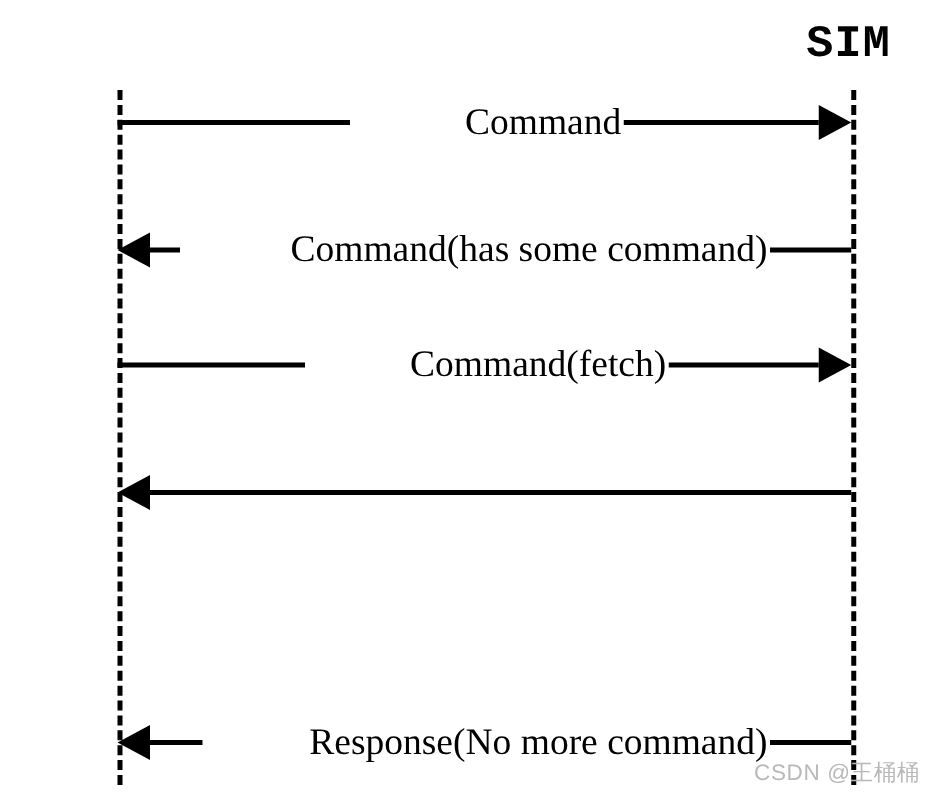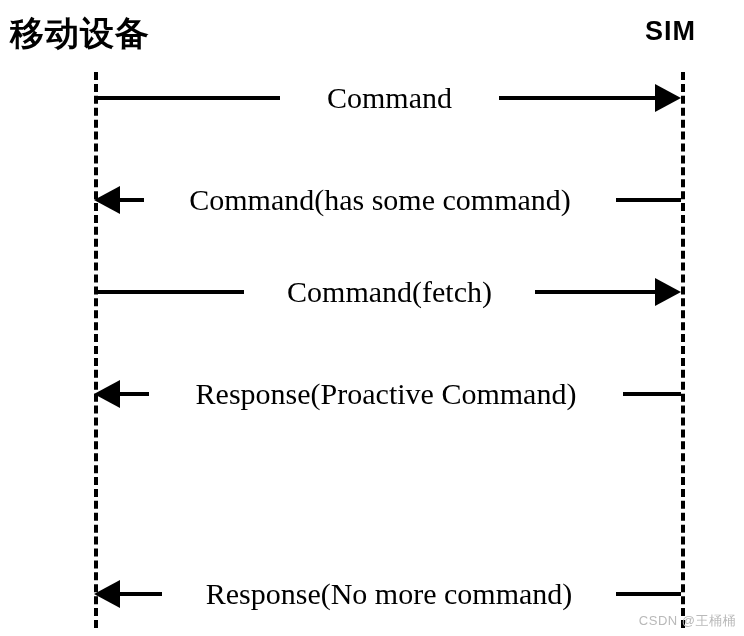--- a/index.html
+++ b/index.html
@@ -29,22 +29,22 @@
   .actor-left {
     left: 10px;
     top: 16px;
     font-size: 34px;
     font-family: "DejaVu Serif", "Liberation Serif", serif;
     letter-spacing: 1px;
   }
   .actor-right {
     left: 645px;
     top: 18px;
-    font-size: 27px;
-    font-family: Liberation Sans, sans-serif;
+    font-size: 36px;
+    font-family: Liberation Mono, monospace;
     letter-spacing: 1px;
   }
   
   .lifeline {
     position: absolute;
     top: 72px;
     height: 556px;
     width: 0px;
     border-left: 4px dashed #000000;
   }
@@ -75,41 +75,40 @@
   }
   .msg-label {
     position: absolute;
     top: 0px;
     height: 40px;
     line-height: 40px;
     font-size: 30px;
     color: #000000;
     background: #ffffff;
     white-space: nowrap;
-    text-align: center;
+    text-align: right;
     padding: 0 2px;
   }
   
   .watermark {
     position: absolute;
     right: 8px;
     bottom: 6px;
-    font-size: 13px;
+    font-size: 18px;
     color: #b9b9b9;
     font-family: "Liberation Sans", "DejaVu Sans", sans-serif;
     white-space: nowrap;
     letter-spacing: 0.5px;
   }
 </style>
 </head>
 <body>
 
 <div id="canvas">
 
-  <div class="actor-label actor-left">移动设备</div>
 
   <div class="actor-label actor-right">SIM</div>
 
   <div class="lifeline" style="left:94px;"></div>
 
   <div class="lifeline" style="left:681px;"></div>
 
   <div class="message" style="left:94px; top:78px; width:587px;">
     <div class="msg-line" style="left:0px; width:561px;"></div>
     <div class="arrow-head arrow-right" style="left:561px;"></div>
@@ -124,21 +123,20 @@
 
   <div class="message" style="left:94px; top:272px; width:587px;">
     <div class="msg-line" style="left:0px; width:561px;"></div>
     <div class="arrow-head arrow-right" style="left:561px;"></div>
     <div class="msg-label" style="left:150px; width:287px;">Command(fetch)</div>
   </div>
 
   <div class="message" style="left:94px; top:374px; width:587px;">
     <div class="msg-line" style="left:26px; width:561px;"></div>
     <div class="arrow-head arrow-left" style="left:0px;"></div>
-    <div class="msg-label" style="left:55px; width:470px;">Response(Proactive Command)</div>
   </div>
 
 
   <div class="message" style="left:94px; top:574px; width:587px;">
     <div class="msg-line" style="left:26px; width:561px;"></div>
     <div class="arrow-head arrow-left" style="left:0px;"></div>
     <div class="msg-label" style="left:68px; width:450px;">Response(No more command)</div>
   </div>
 
   <div class="watermark">CSDN @王桶桶</div>

